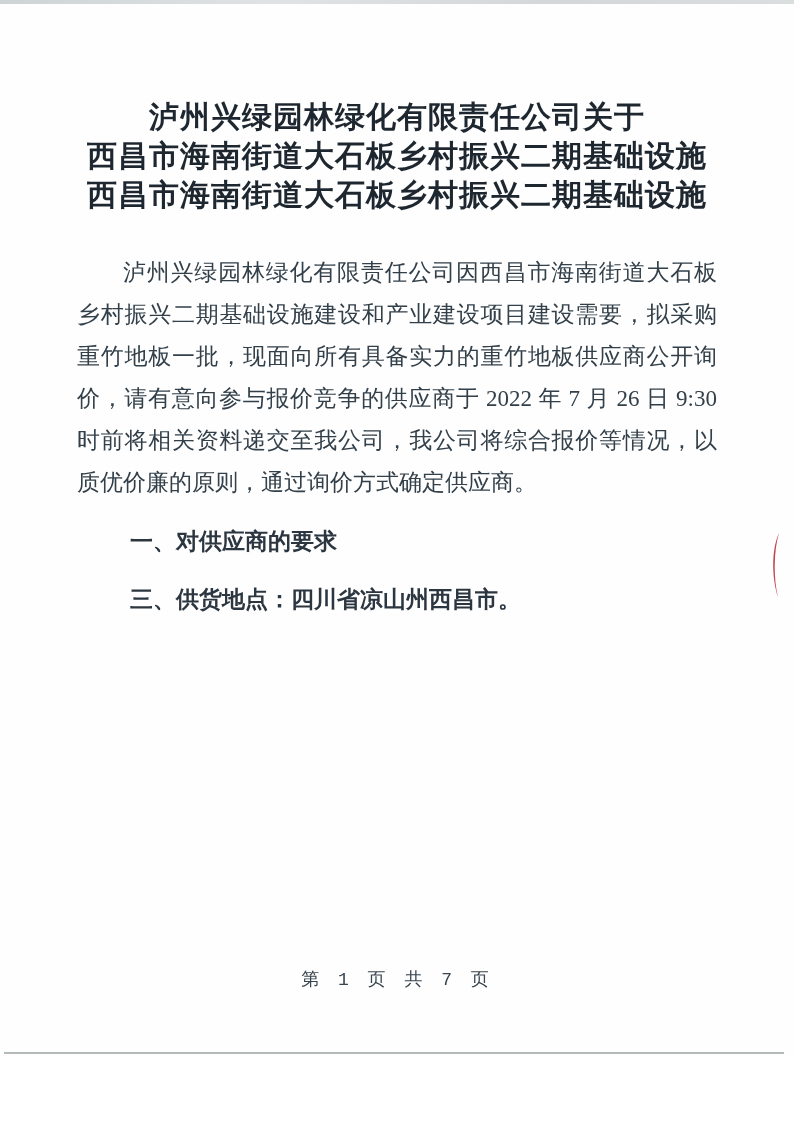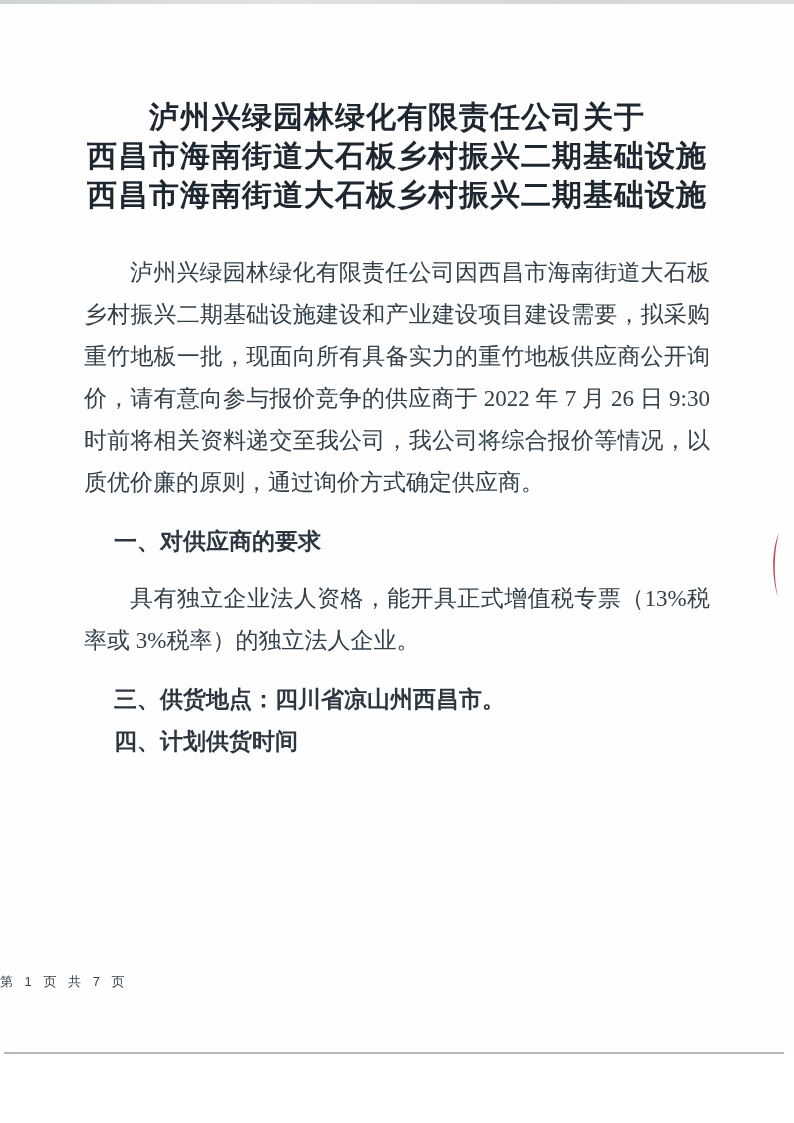--- a/index.html
+++ b/index.html
@@ -30,34 +30,35 @@
     letter-spacing: 1px;
   }
   .doc-body {
     margin: 38px 68px 0 68px;
     font-size: 23px;
     line-height: 42px;
     color: #33404a;
     text-align: justify;
     text-justify: inter-ideograph;
   }
-  .paragraph { text-indent: 2em; margin: 16px; }
+  .paragraph { text-indent: 2em; margin: 9px; }
   .section-heading {
     text-indent: 2em;
-    margin: 0;
+    margin: 16px;
     font-family: "Liberation Sans", sans-serif;
     font-weight: 700;
     font-size: 23px;
     line-height: 42px;
     color: #2c3640;
   }
   .page-footer {
     position: absolute; left: 0; right: 0; bottom: 66px;
-    font-family: Liberation Sans, sans-serif;
-    font-size: 13px;
+    text-align: center;
+    font-family: Liberation Mono, monospace;
+    font-size: 18px;
     letter-spacing: 4px;
     color: #39454e;
   }
   .red-seal-mark {
     position: absolute;
     top: 533px;
     right: 14px;
     width: 12px;
     height: 64px;
   }
@@ -71,23 +72,21 @@
 
   <div class="doc-title">
     <div>泸州兴绿园林绿化有限责任公司关于</div>
     <div>西昌市海南街道大石板乡村振兴二期基础设施</div>
     <div>西昌市海南街道大石板乡村振兴二期基础设施</div>
   </div>
 
   <div class="doc-body">
     <p class="paragraph">泸州兴绿园林绿化有限责任公司因西昌市海南街道大石板乡村振兴二期基础设施建设和产业建设项目建设需要，拟采购重竹地板一批，现面向所有具备实力的重竹地板供应商公开询价，请有意向参与报价竞争的供应商于 2022 年 7 月 26 日 9:30 时前将相关资料递交至我公司，我公司将综合报价等情况，以质优价廉的原则，通过询价方式确定供应商。</p>
     <p class="section-heading">一、对供应商的要求</p>
-    <p class="paragraph">具有独立企业法人资格，能开具正式增值税专票（13%税率或 3%税率）的独立法人企业。</p>
     <p class="section-heading">三、供货地点：四川省凉山州西昌市。</p>
-    <p class="section-heading">四、计划供货时间</p>
   </div>
 
   <div class="red-seal-mark">
     <svg width="12" height="64" viewBox="0 0 12 64" xmlns="http://www.w3.org/2000/svg">
       <path d="M11 0 C 3.5 16, 3.5 44, 10 64 C 5.5 46, 5.5 18, 11 0 Z" fill="#c4454f"></path>
     </svg>
   </div>
 
   <div class="page-footer">第 1 页 共 7 页</div>
 

